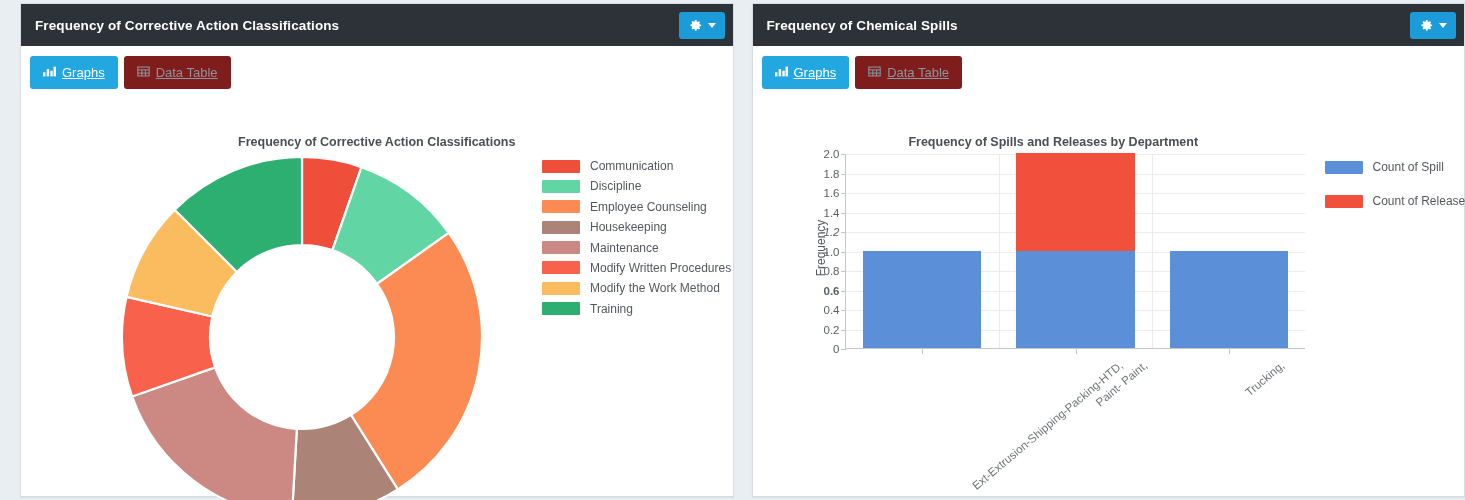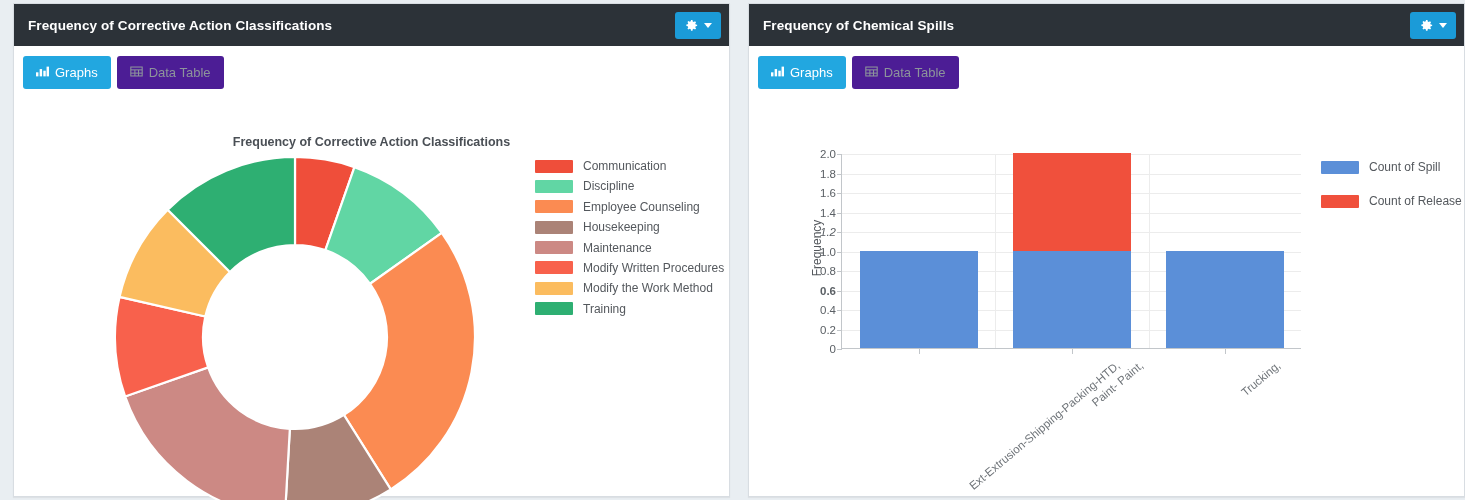--- a/index.html
+++ b/index.html
@@ -8,21 +8,21 @@
     width: 1465px; height: 500px;
     background: #e9eef2;
     font-family: "Liberation Sans", sans-serif;
     overflow: hidden;
   }
   .page {
     position: relative;
     width: 1465px; height: 500px;
     display: flex;
     gap: 18px;
-    padding: 3px 0 0 13px;
+    padding: 3px 0 0 20px;
     background: #e9eef2;
     justify-content: space-between;
   }
 
   
   .panel {
     background: #ffffff;
     border: 1px solid #d8dde2;
     display: flex;
     flex-direction: column;
@@ -79,23 +79,24 @@
     height: 33px;
     display: flex;
     align-items: center;
     gap: 6px;
     padding: 0 13px;
     border-radius: 3px;
     font-size: 13px;
     cursor: pointer;
     border: none;
     white-space: nowrap;
+    text-decoration: underline;
   }
   .tab.active { background: #22a7e0; color: #ffffff; }
-  .tab.inactive { background: #4c1d95; color: #8d949b; }
+  .tab.inactive { background: #7f1d1d; color: #8d949b; }
 
   
   .chart-area {
     flex: 1 1 auto;
     position: relative;
   }
   .chart-title {
     position: absolute;
     left: 0; right: 0;
     text-align: center;
@@ -358,20 +359,21 @@
             <line x1="1" y1="10" x2="15" y2="10"></line>
               <line x1="6" y1="6" x2="6" y2="13.5"></line>
             <line x1="10.5" y1="6" x2="10.5" y2="13.5"></line>
           </svg>
         </span>
         <span>Data Table</span>
       </button>
     </div>
 
     <div class="chart-area">
+      <div class="chart-title" style="top:46px; left:40px; right:150px;">Frequency of Spills and Releases by Department</div>
 
       <div class="ylabel" style="left:28px; top:152px; width:80px; text-align:center;">Frequency</div>
 
       <div class="plot" id="bar-plot" style="left:92px; top:65px; width:460px; height:195px;">
           <div class="ytick-mark" style="top: 195px;"></div>
           <div class="ytick-label" style="top: 195px;">0</div>
           <div class="gridline" style="top: 175.5px;"></div>
           <div class="ytick-mark" style="top: 175.5px;"></div>
           <div class="ytick-label" style="top: 175.5px;">0.2</div>
           <div class="gridline" style="top: 156px;"></div>

